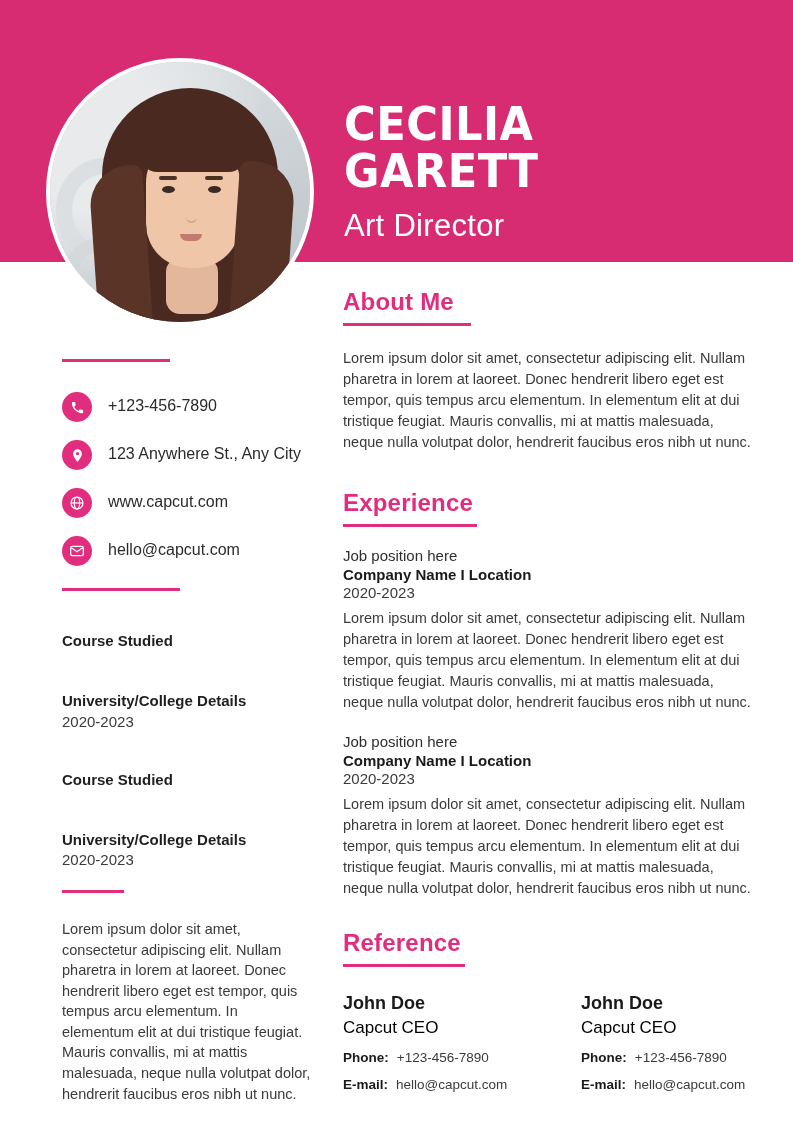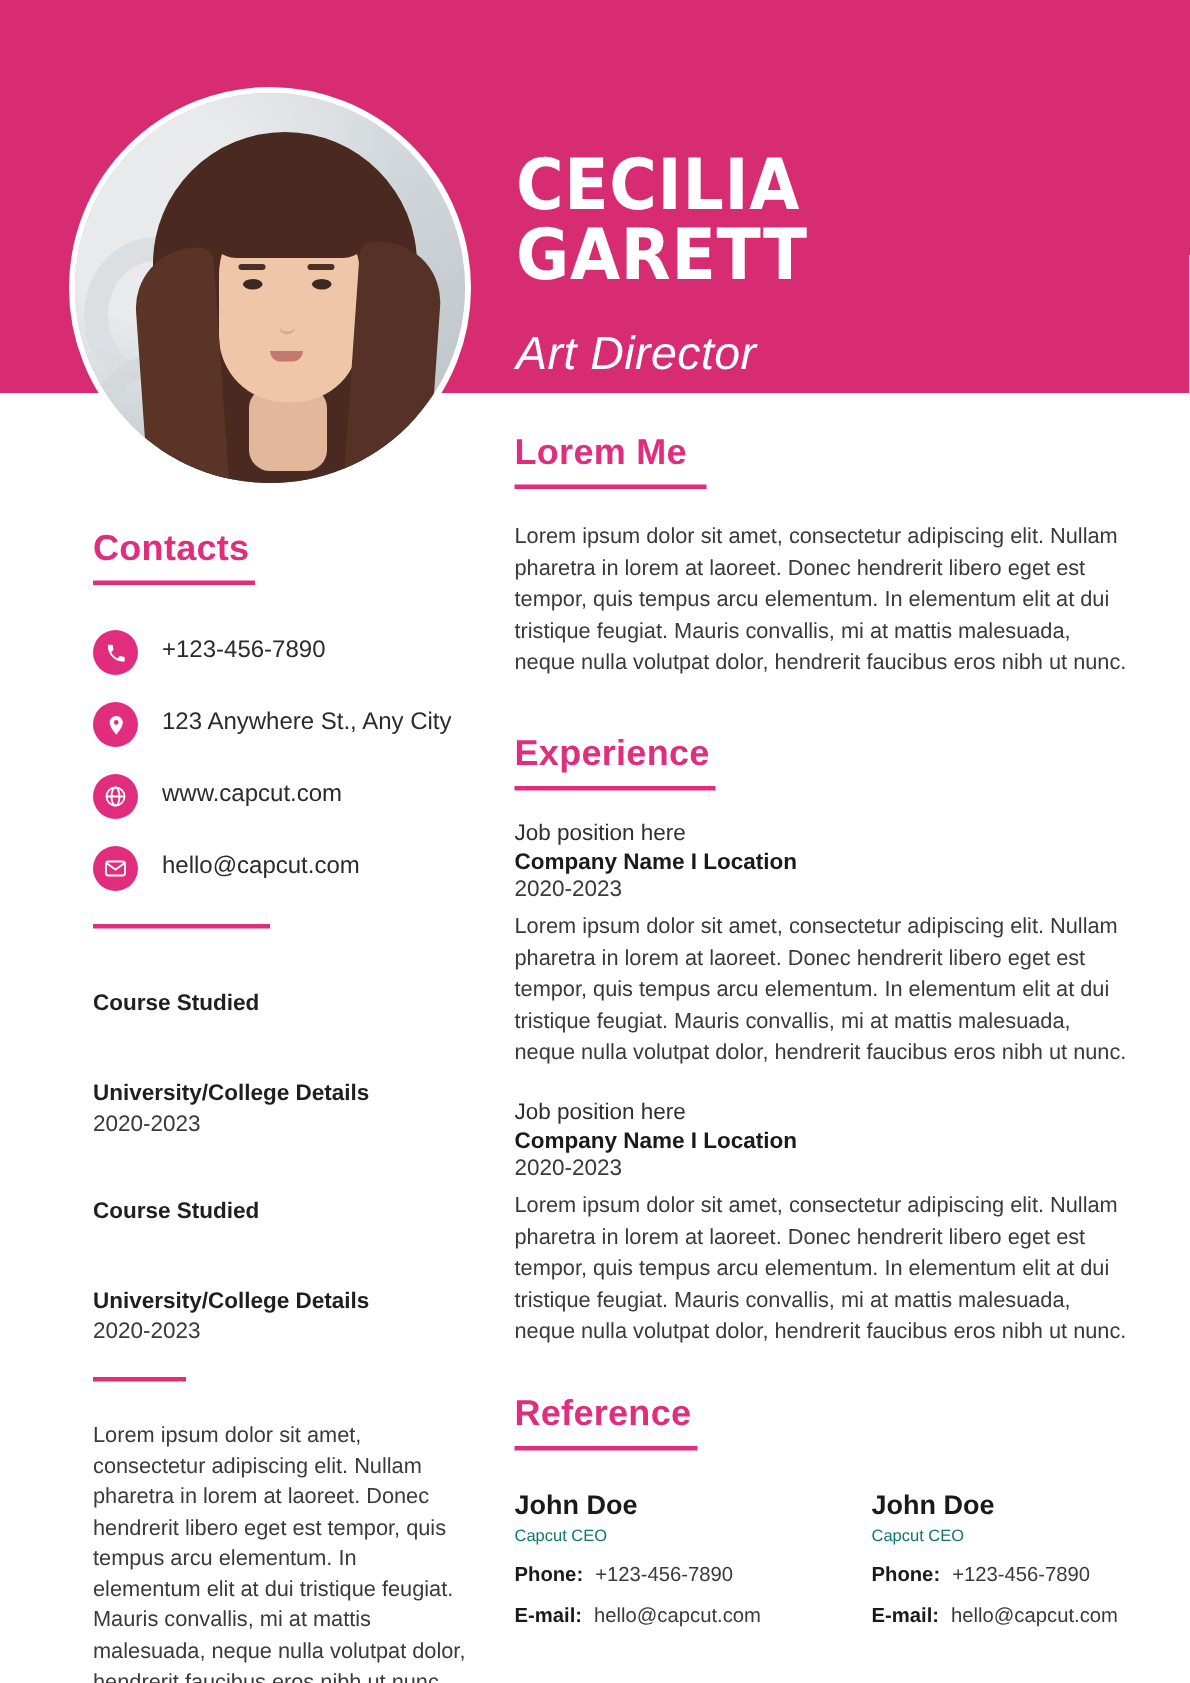--- a/index.html
+++ b/index.html
@@ -32,26 +32,25 @@
     font-weight: 700;
     font-size: 47px;
     letter-spacing: 0.5px;
     line-height: 1.0;
     color: #ffffff;
     text-transform: uppercase;
     transform: scaleX(0.92);
     transform-origin: left center;
   }
   .role {
-    margin-top: 24px;
+    margin-top: 14px;
     font-size: 31px;
     font-weight: 400;
     color: #ffffff;
     letter-spacing: 0.3px;
-    font-style: italic;
   }
 
   
   .photo-wrap {
     position: absolute;
     left: 46px; top: 58px;
     width: 268px; height: 268px;
     border-radius: 50%;
     overflow: hidden;
     border: 4px solid #ffffff;
@@ -283,22 +282,22 @@
     gap: 68px;
     margin-top: 26px;
   }
   .ref-col { width: 176px; }
   .ref-name {
     font-size: 18px;
     font-weight: 700;
     color: #1a1a1a;
   }
   .ref-role {
-    font-size: 11px;
-    color: #0f766e;
+    font-size: 17px;
+    color: #000000;
     margin-top: 4px;
   }
   .ref-line {
     display: flex;
     margin-top: 12px;
     font-size: 13.5px;
     color: #3a3a3a;
   }
   .ref-line .lbl {
     font-weight: 700;
@@ -333,21 +332,20 @@
     <div class="brow r"></div>
     <div class="eye l"></div>
     <div class="eye r"></div>
     <div class="nose"></div>
     <div class="mouth"></div>
   </div>
 
   <div class="left-col">
 
     <div>
-      <div class="sec-title">Contacts</div>
       <div class="sec-rule rule-left"></div>
 
       <div class="contact-list">
 
         <div class="contact-row">
           <span class="c-icon">
             <svg width="15" height="15" viewBox="0 0 24 24" fill="#ffffff">
               <path d="M6.6 10.8c1.4 2.8 3.8 5.2 6.6 6.6l2.2-2.2c.3-.3.7-.4 1-.2 1.1.4 2.3.6 3.6.6.6 0 1 .4 1 1V20c0 .6-.4 1-1 1C10.6 21 3 13.4 3 4c0-.6.4-1 1-1h3.4c.6 0 1 .4 1 1 0 1.2.2 2.4.6 3.6.1.3 0 .7-.2 1l-2.2 2.2z"></path>
             </svg>
           </span>
@@ -407,21 +405,21 @@
     <div style="margin-top:14px;">
       <div class="sec-rule rule-sk"></div>
       <div class="skills-body">Lorem ipsum dolor sit amet, consectetur adipiscing elit. Nullam pharetra in lorem at laoreet. Donec hendrerit libero eget est tempor, quis tempus arcu elementum. In elementum elit at dui tristique feugiat. Mauris convallis, mi at mattis malesuada, neque nulla volutpat dolor, hendrerit faucibus eros nibh ut nunc.</div>
     </div>
 
   </div>
 
   <div class="right-col">
 
     <div>
-      <div class="sec-title">Lorem Me</div>
+      <div class="sec-title">About Me</div>
       <div class="sec-rule rule-about"></div>
       <div class="about-body">Lorem ipsum dolor sit amet, consectetur adipiscing elit. Nullam pharetra in lorem at laoreet. Donec hendrerit libero eget est tempor, quis tempus arcu elementum. In elementum elit at dui tristique feugiat. Mauris convallis, mi at mattis malesuada, neque nulla volutpat dolor, hendrerit faucibus eros nibh ut nunc.</div>
     </div>
 
     <div style="margin-top:36px;">
       <div class="sec-title">Experience</div>
       <div class="sec-rule rule-exp"></div>
 
       <div class="exp-item">
         <div class="exp-pos">Job position here</div>

